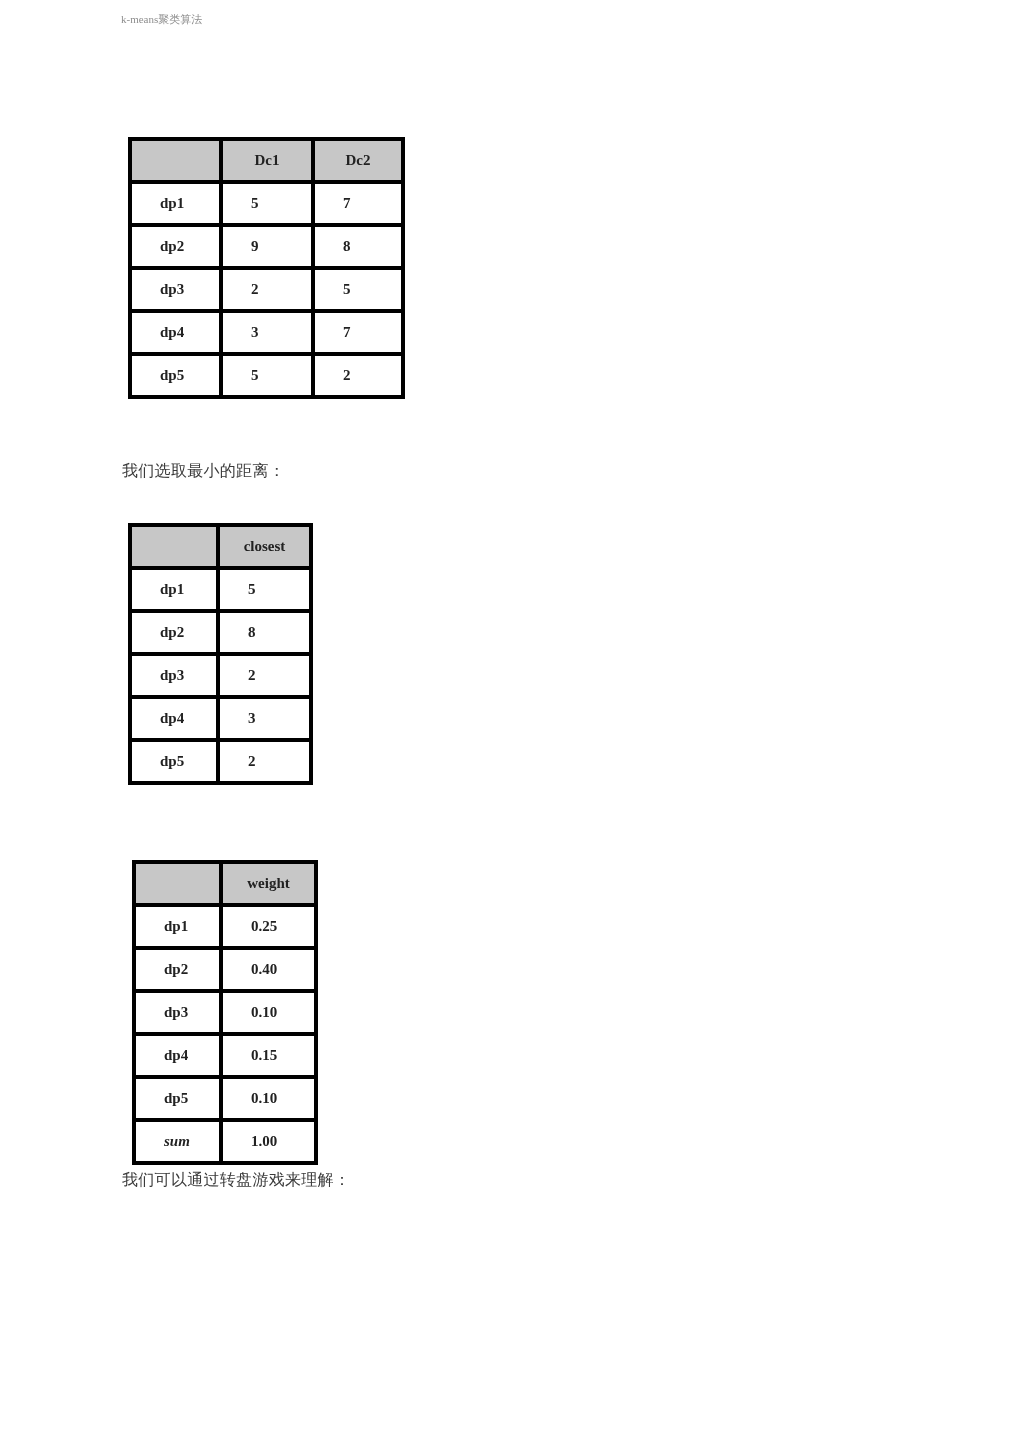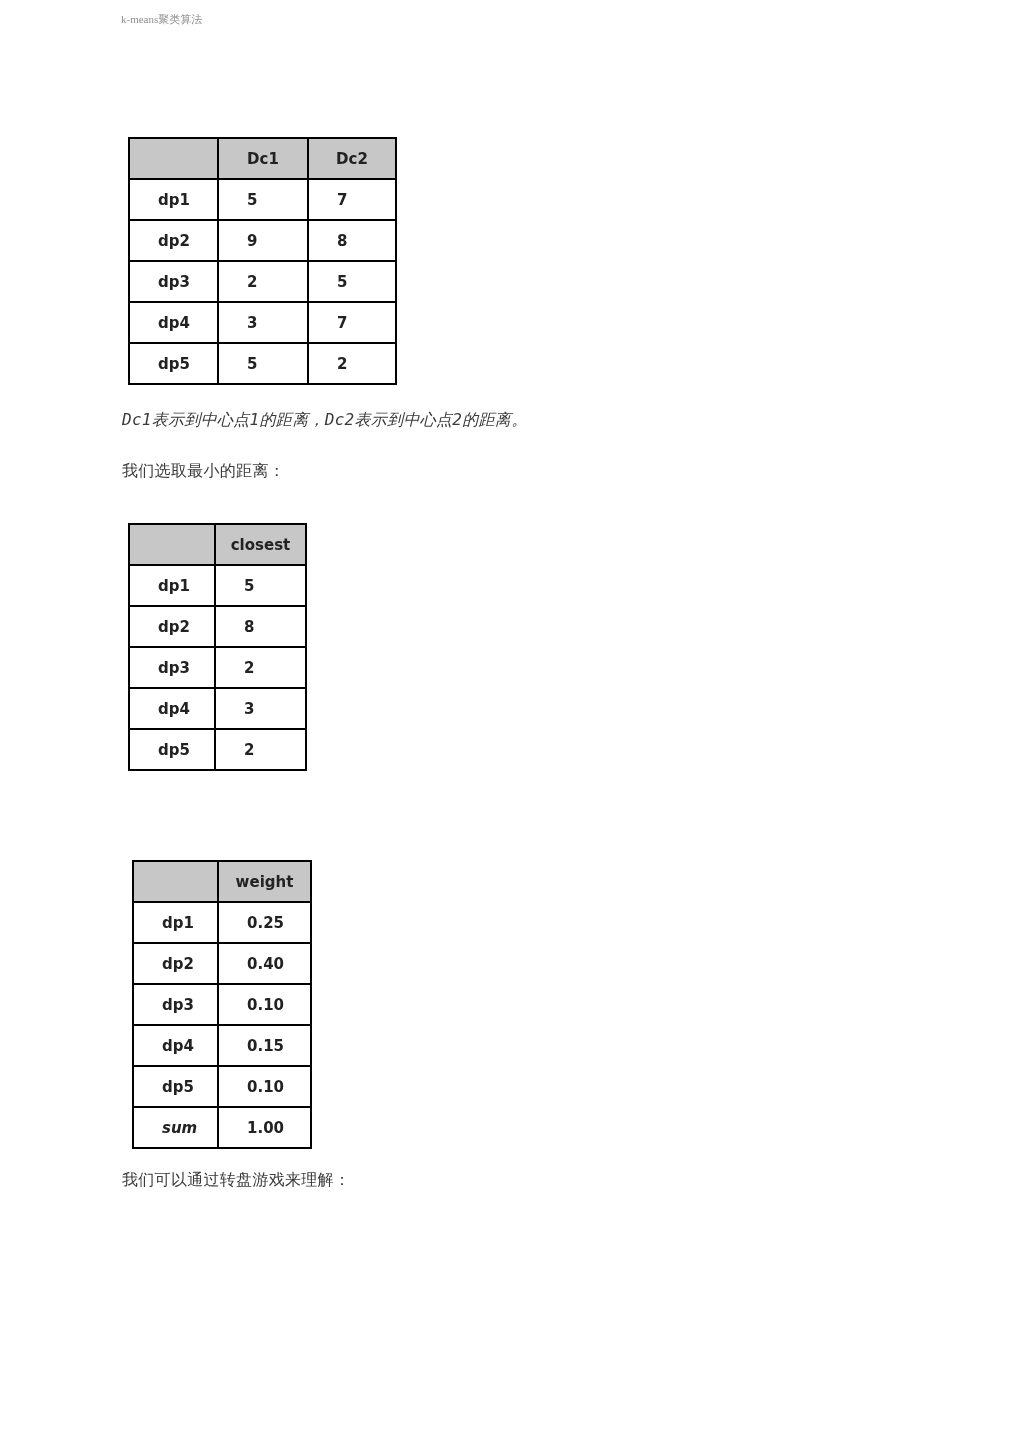--- a/index.html
+++ b/index.html
@@ -39,23 +39,24 @@
   table.data-table {
     position: absolute;
     border-collapse: collapse;
     table-layout: fixed;
     font-family: "DejaVu Sans", sans-serif;
     font-weight: bold;
     color: #222222;
     background: #ffffff;
   }
   table.data-table th, table.data-table td {
-    border: 2px solid #000000;
+    border: 4px solid #000000;
     height: 37px;
     overflow: hidden;
+    font-family: Liberation Serif, serif;
   }
   table.data-table th {
     background: #c7c7c7;
     font-size: 15px;
     text-align: center;
     font-weight: bold;
   }
   table.data-table td {
     font-size: 15px;
     text-align: left;
@@ -133,21 +134,20 @@
           <td>7</td>
         </tr>
         <tr>
           <td>dp5</td>
           <td>5</td>
           <td>2</td>
         </tr>
       </tbody>
     </table>
 
-  <div class="para italic" id="para1">Dc1表示到中心点1的距离，Dc2表示到中心点2的距离。</div>
   <div class="para" id="para2">我们选取最小的距离：</div>
 
   <table class="data-table" id="table2" data-table="1">
       <thead>
         <tr>
           <th></th>
           <th>closest</th>
         </tr>
       </thead>
       <tbody>

